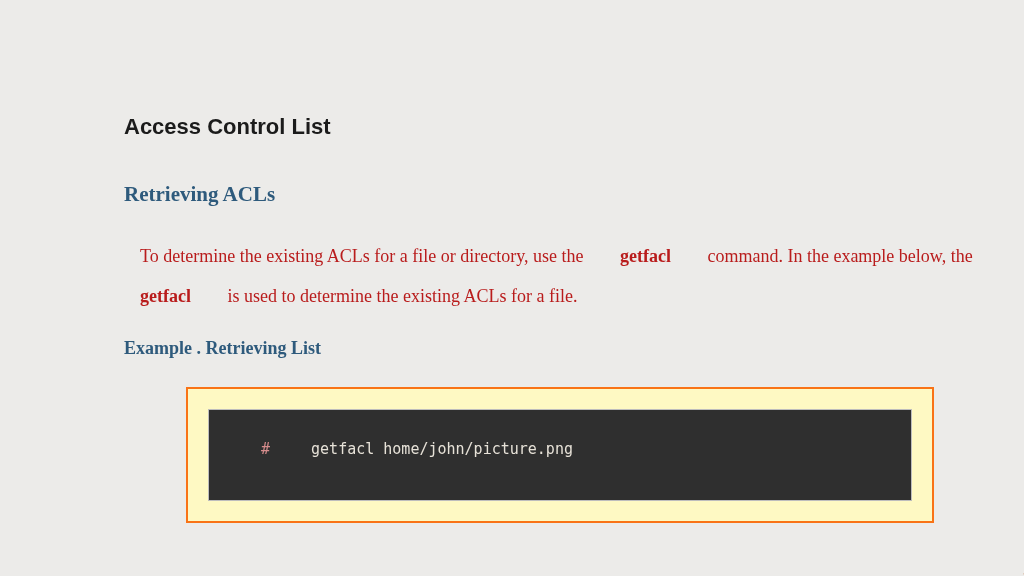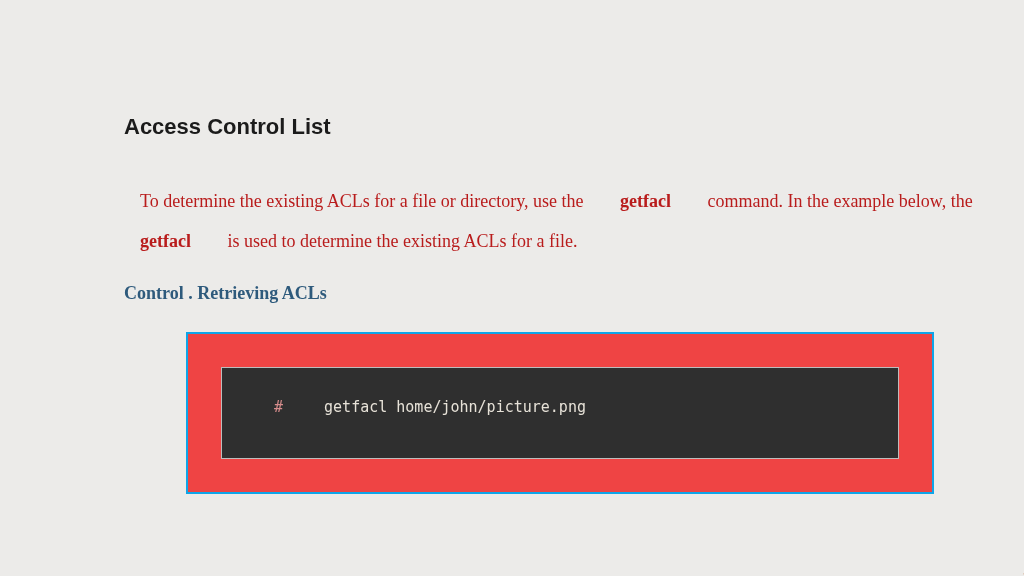--- a/index.html
+++ b/index.html
@@ -40,23 +40,23 @@
     .body-text .bold { font-weight: 700; }
     .example-label {
       font-family: Georgia, "Times New Roman", serif;
       font-weight: 700;
       font-size: 18px;
       color: #2e5a7c;
       margin-bottom: 28px;
     }
     .code-outer {
       margin: 0 78px 0 78px;
-      border: 2px solid #0ea5e9;
-      background: #ef4444;
-      padding: 17px;
+      border: 2px solid #f97316;
+      background: #fef9c3;
+      padding: 4px;
     }
     .code-inner {
       border: 1px solid #bdbdbd;
       background: #2f2f2f;
       padding: 14px 20px 26px 20px;
     }
     .code-line {
       white-space: pre;
     }
     .code-prompt {
@@ -78,26 +78,27 @@
       color: #c78b5f;
     }
   </style>
 </head>
 <body>
 
 <div class="slide">
 
   <h1 class="title">Access Control List</h1>
 
+  <h2 class="subheading">Retrieving ACLs</h2>
 
   <p class="body-text">
     <span>To determine the existing ACLs for a file or directory, use the </span><span class="bold">getfacl</span><span> command. In the example below, the </span><span class="bold">getfacl</span><span> is used to determine the existing ACLs for a file.</span>
   </p>
 
-  <div class="example-label">Control . Retrieving ACLs</div>
+  <div class="example-label">Example . Retrieving List</div>
 
   <div class="code-outer">
     <div class="code-inner">
       <div class="code-line"><span class="code-prompt"># </span><span class="code-cmd">getfacl home/john/picture.png</span></div>
     </div>
   </div>
 
   <div class="page-number">21</div>
 
 </div>

